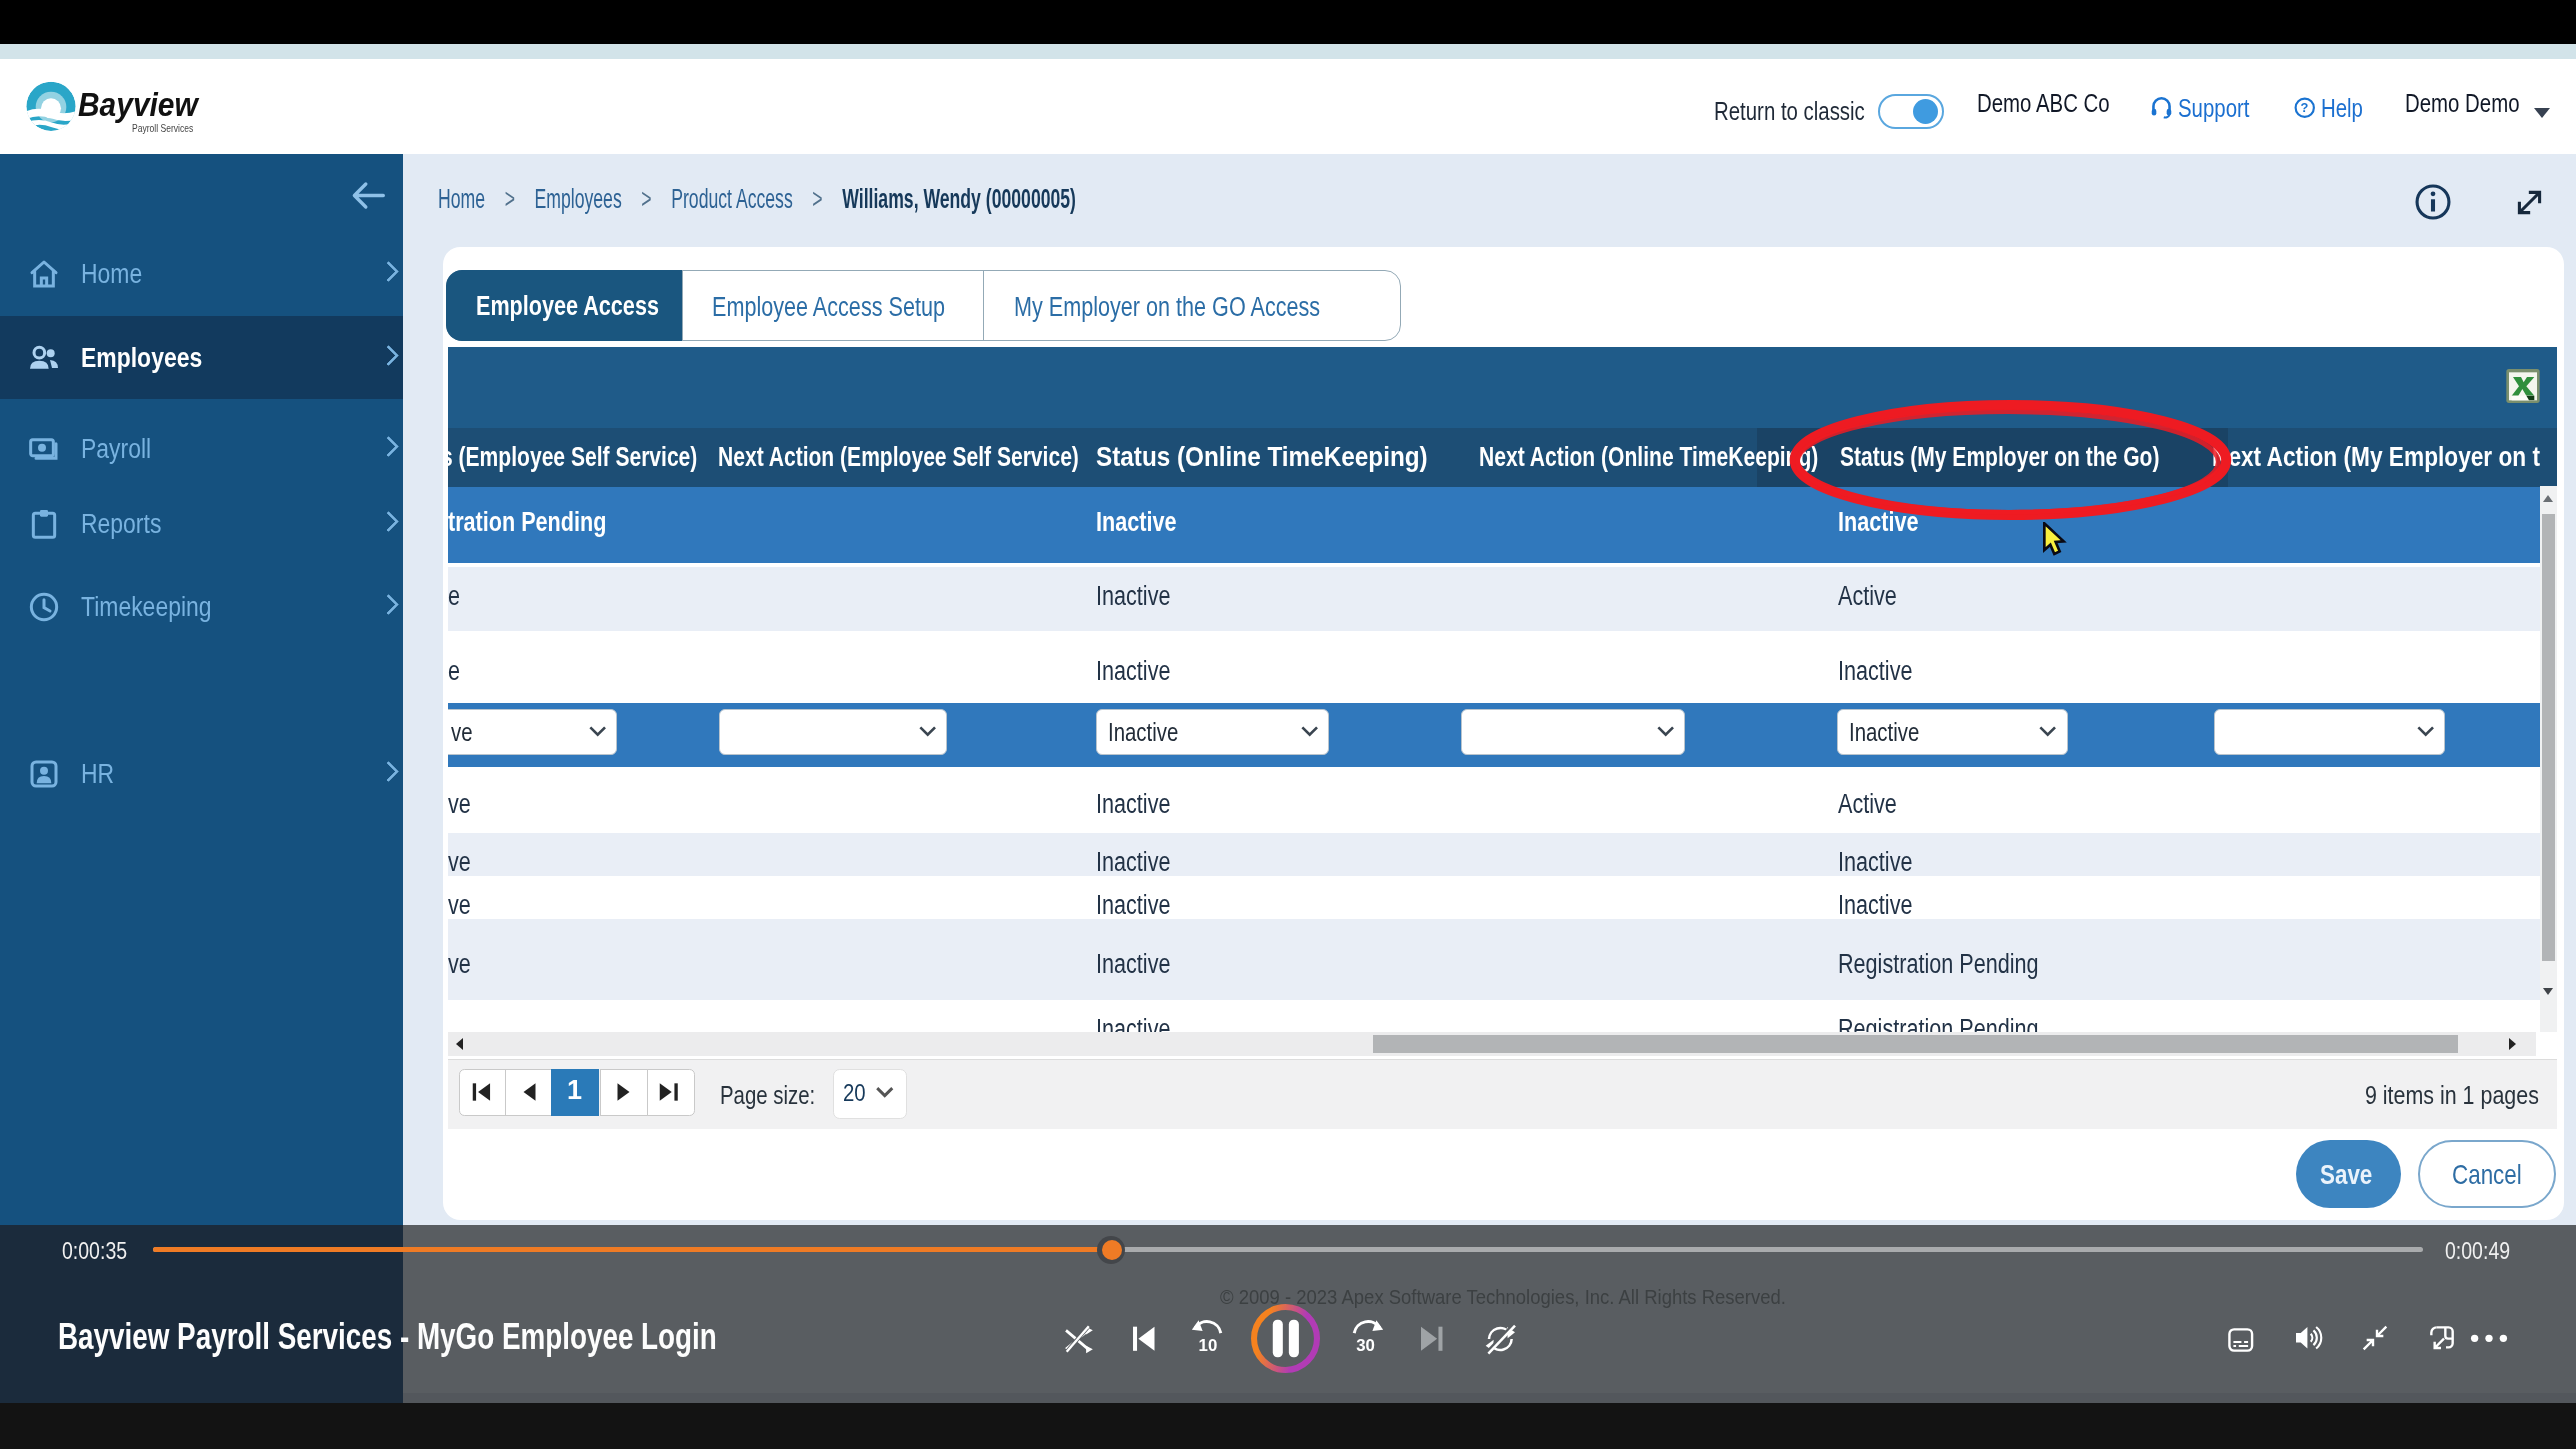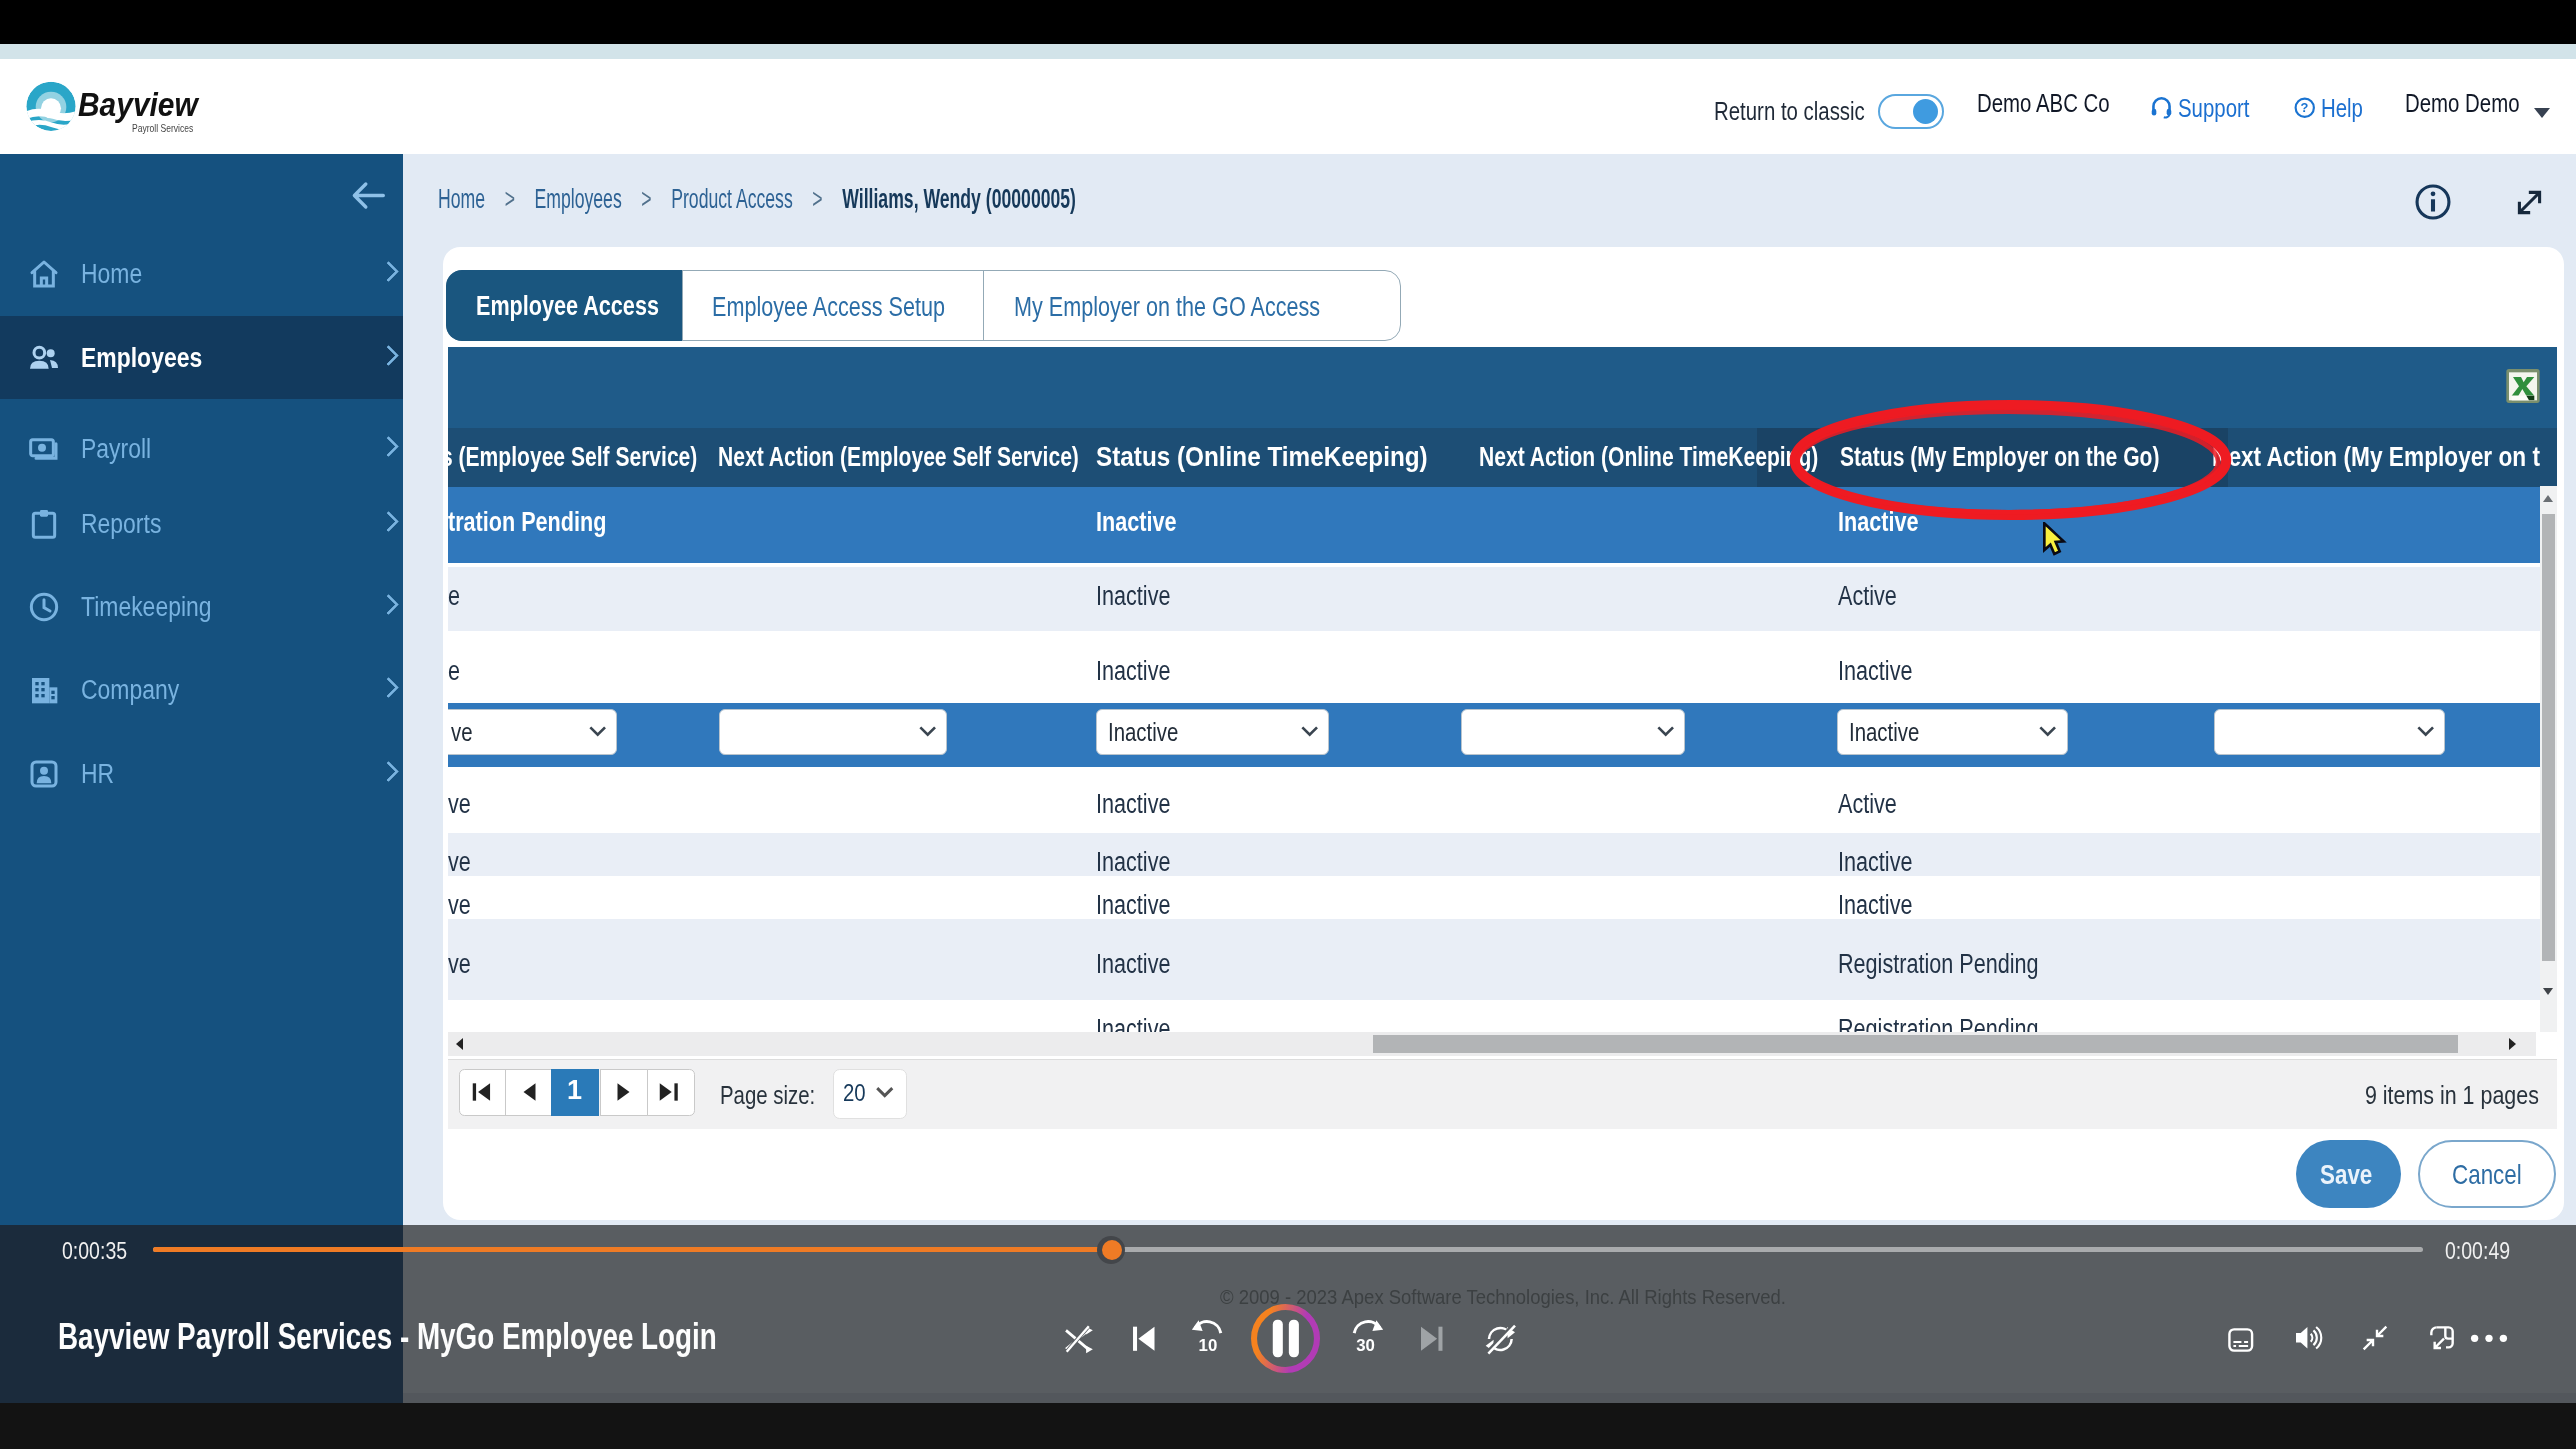--- a/index.html
+++ b/index.html
@@ -104,38 +104,20 @@
         <span class="chev"></span>
     </div>
     <div class="menu-item" style="top:328px;">
       <svg class="mi" viewBox="0 0 48 48">
           <rect x="8" y="8" width="32" height="36" rx="3" fill="none" stroke="#79b3e0" stroke-width="4.5"></rect>
           <rect x="18" y="3" width="12" height="10" rx="2" fill="#79b3e0"></rect>
         </svg>
       <span class="ml">Reports</span>
         <span class="chev"></span>
     </div>
-    <div class="menu-item" style="top:494px;">
-      <svg class="mi" viewBox="0 0 48 48">
-          <rect x="6" y="6" width="26" height="38" fill="#79b3e0"></rect>
-          <rect x="32" y="20" width="12" height="24" fill="#79b3e0"></rect>
-          <g fill="#15517f">
-            <rect x="11" y="12" width="5" height="5"></rect>
-            <rect x="20" y="12" width="5" height="5"></rect>
-            <rect x="11" y="21" width="5" height="5"></rect>
-            <rect x="20" y="21" width="5" height="5"></rect>
-            <rect x="11" y="30" width="5" height="5"></rect>
-            <rect x="20" y="30" width="5" height="5"></rect>
-            <rect x="35" y="25" width="5" height="5"></rect>
-            <rect x="35" y="33" width="5" height="5"></rect>
-          </g>
-        </svg>
-      <span class="ml">Company</span>
-        <span class="chev"></span>
-    </div>
     <div class="menu-item" style="top:578px;">
       <svg class="mi" viewBox="0 0 48 48">
           <rect x="6" y="6" width="36" height="36" rx="6" fill="none" stroke="#79b3e0" stroke-width="4.5"></rect>
           <circle cx="24" cy="19" r="6" fill="#79b3e0"></circle>
           <path d="M13 38 Q 13 27 24 27 Q 35 27 35 38 Z" fill="#79b3e0"></path>
         </svg>
       <span class="ml">HR</span>
         <span class="chev"></span>
     </div>
   </div>

